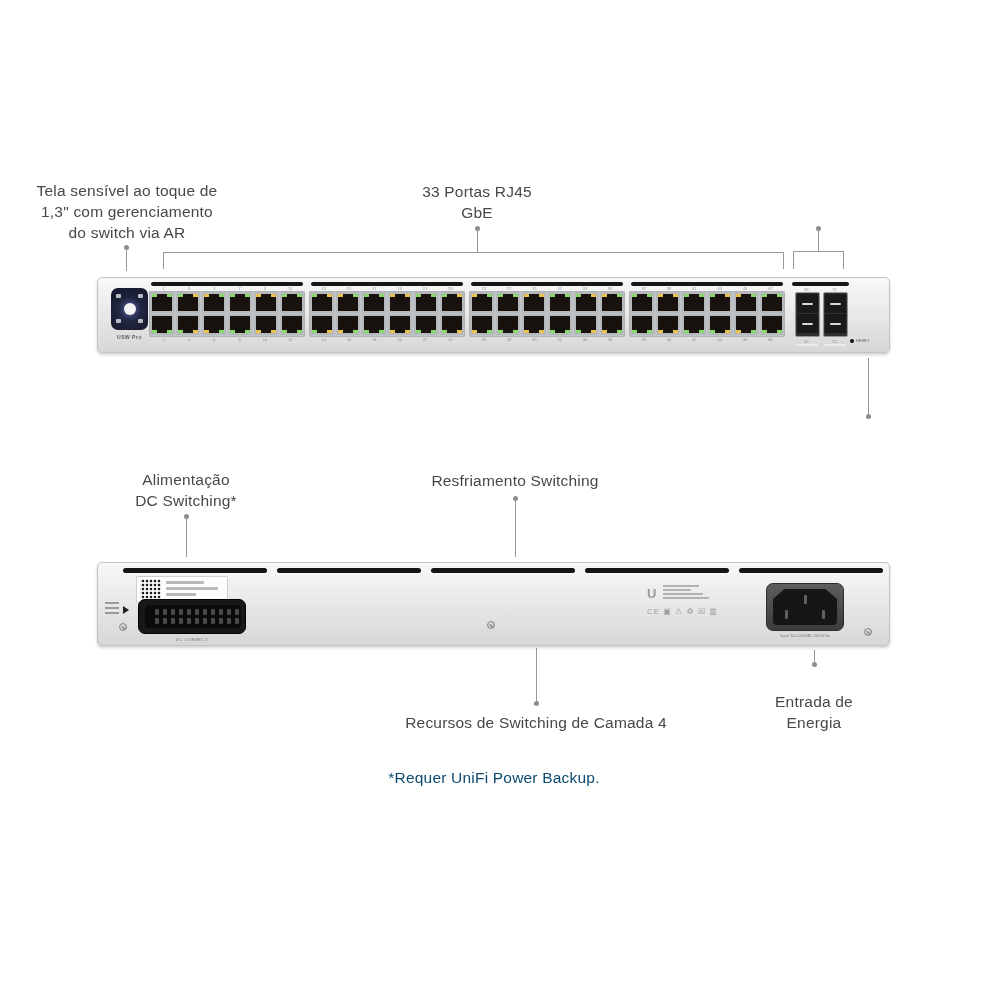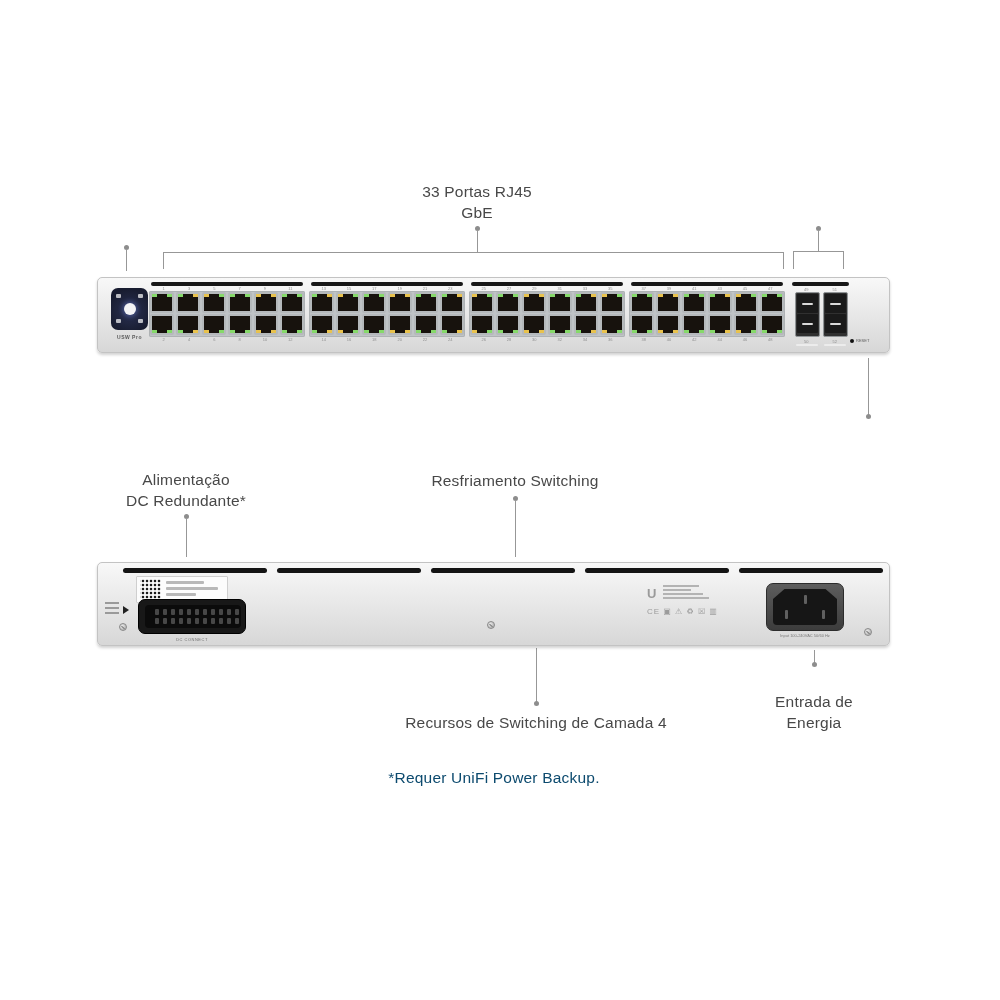--- a/index.html
+++ b/index.html
@@ -90,20 +90,23 @@
   .acpin.g{left:50%;top:6px;width:3px;height:9px;margin-left:-1.5px;}
   .acpin.l{left:12px;bottom:6px;width:3px;height:9px;}
   .acpin.n{right:12px;bottom:6px;width:3px;height:9px;}
   .acspec{position:absolute;left:664px;top:70px;width:86px;text-align:center;font-size:4px;color:#7a7a7a;}
 </style>
 </head>
 <body>
 
 <div class="canvas">
 
+  <div class="callout" style="left:17px;top:180px;width:220px;">Tela sensível ao toque de
+1,3" com gerenciamento
+do switch via AR</div>
   <div class="callout" style="left:377px;top:181px;width:200px;">33 Portas RJ45
 GbE</div>
 
   <div class="dot" style="left:124px;top:245px;"></div>
   <div class="vline" style="left:126px;top:249px;height:22px;"></div>
 
   <div class="dot" style="left:475px;top:226px;"></div>
   <div class="vline" style="left:477px;top:230px;height:22px;"></div>
   <div class="hline" style="left:163px;top:252px;width:621px;"></div>
   <div class="vline" style="left:163px;top:252px;height:17px;"></div>
@@ -447,21 +450,21 @@
         <span>52</span>
       </div>
     <div class="sfpfoot" style="left:698px;"></div>
     <div class="sfpfoot" style="left:726px;"></div>
 
     <div class="resetdot"></div>
     <div class="resetlbl">RESET</div>
   </div>
 
   <div class="callout" style="left:86px;top:469px;width:200px;">Alimentação
-DC Redundante*</div>
+DC Switching*</div>
   <div class="callout" style="left:385px;top:470px;width:260px;">Resfriamento Switching</div>
   <div class="callout" style="left:336px;top:712px;width:400px;">Recursos de Switching de Camada 4</div>
   <div class="callout" style="left:734px;top:691px;width:160px;">Entrada de
 Energia</div>
   <div class="callout footnote" style="left:344px;top:767px;width:300px;">*Requer UniFi Power Backup.</div>
 
   <div class="dot" style="left:184px;top:514px;"></div>
   <div class="vline" style="left:186px;top:518px;height:39px;"></div>
 
   <div class="dot" style="left:513px;top:496px;"></div>

